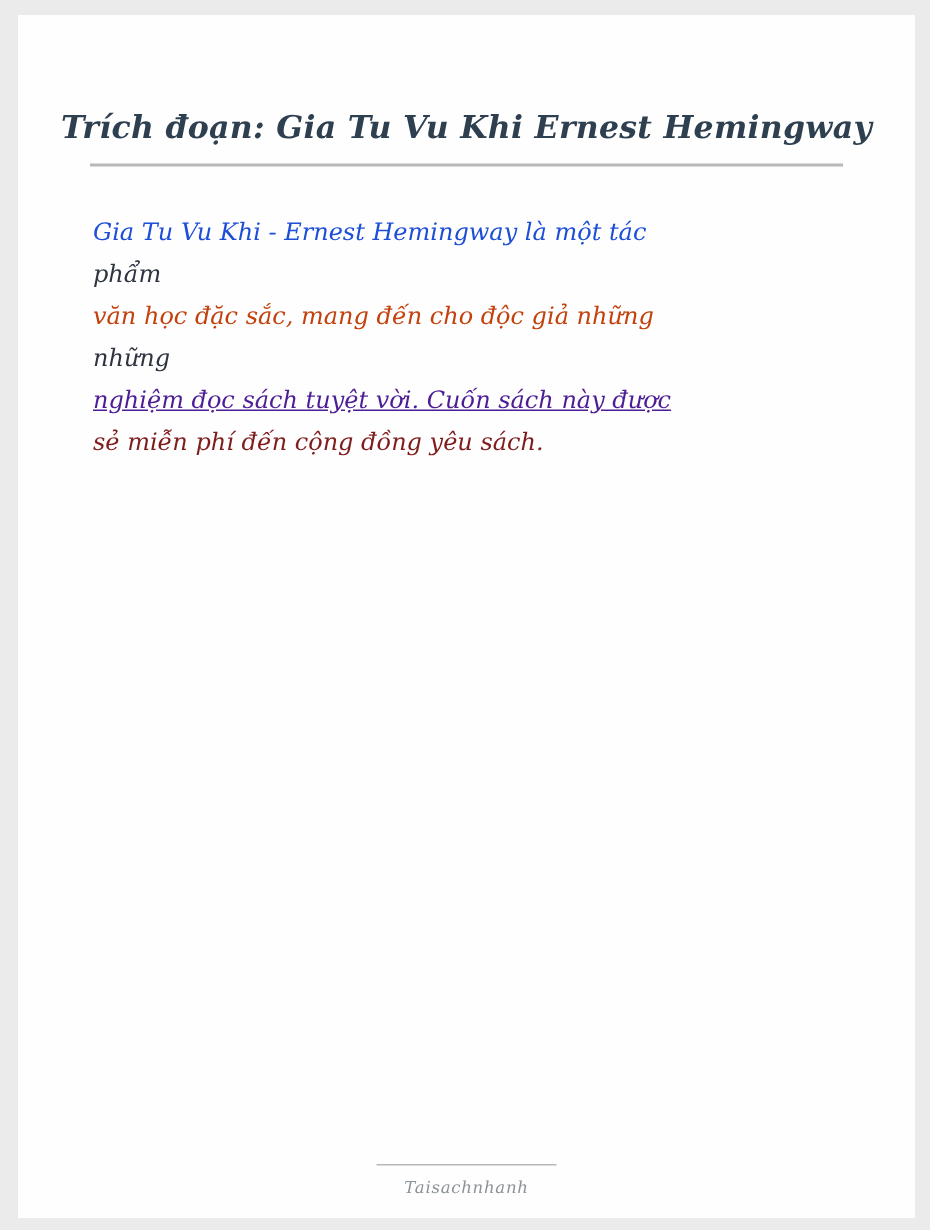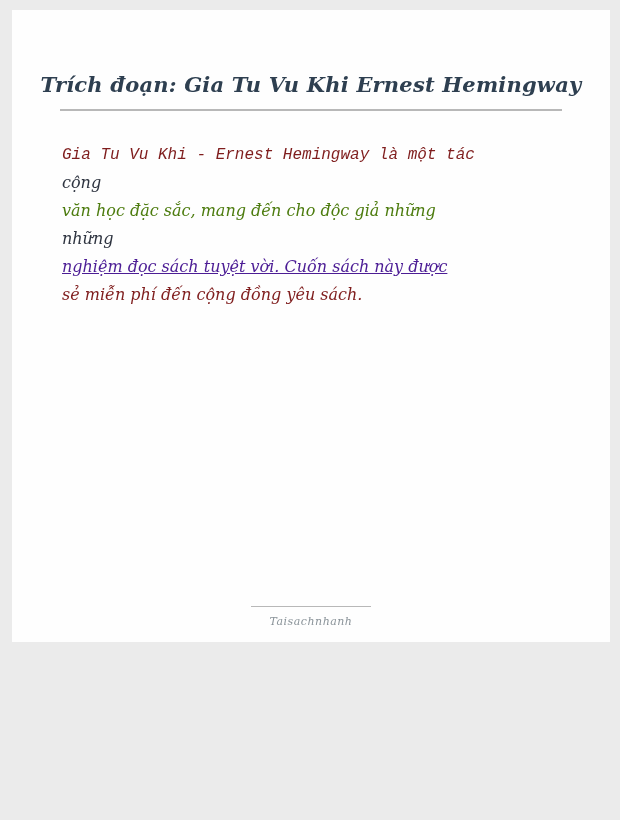--- a/index.html
+++ b/index.html
@@ -14,21 +14,21 @@
     font-family: "DejaVu Serif", serif;
     position: relative;
     overflow: hidden;
   }
 
   .sheet {
     position: absolute;
     left: 12px;
     top: 10px;
     width: 598px;
-    height: 632px;
+    height: 802px;
     background: #fefefe;
   }
 
   .doc-title {
     margin-top: 62px;
     text-align: center;
     font-size: 21px;
     font-style: italic;
     font-weight: 600;
     letter-spacing: 0.2px;
@@ -77,23 +77,23 @@
 </head>
 <body style="background: rgb(235, 235, 235);">
 
 <div class="sheet" style="background: rgb(254, 254, 254);">
 
   <h1 class="doc-title" style="color: rgb(46, 63, 80);">Trích đoạn: Gia Tu Vu Khi Ernest Hemingway</h1>
 
   <hr class="title-divider" style="border-top-color: rgb(184, 184, 184);">
 
   <div class="excerpt-body">
-    <p style="color: #7f1d1d; font-family: Liberation Mono, monospace;">Gia Tu Vu Khi - Ernest Hemingway là một tác</p>
-    <p style="color: rgb(46, 52, 64);">cộng</p>
-    <p style="color: #4d7c0f;">văn học đặc sắc, mang đến cho độc giả những</p>
+    <p style="color: #1d4ed8;">Gia Tu Vu Khi - Ernest Hemingway là một tác</p>
+    <p style="color: rgb(46, 52, 64);">phẩm</p>
+    <p style="color: #c2410c;">văn học đặc sắc, mang đến cho độc giả những</p>
     <p style="color: rgb(46, 52, 64);">những</p>
     <p style="color: #4c1d95; text-decoration: underline;">nghiệm đọc sách tuyệt vời. Cuốn sách này được</p>
     <p style="color: #7f1d1d;">sẻ miễn phí đến cộng đồng yêu sách.</p>
   </div>
 
   <div class="page-footer">
     <div class="footer-divider" style="border-top-color: rgb(184, 184, 184);"></div>
     <div class="footer-signature" style="color: rgb(138, 147, 153);">Taisachnhanh</div>
   </div>
 

